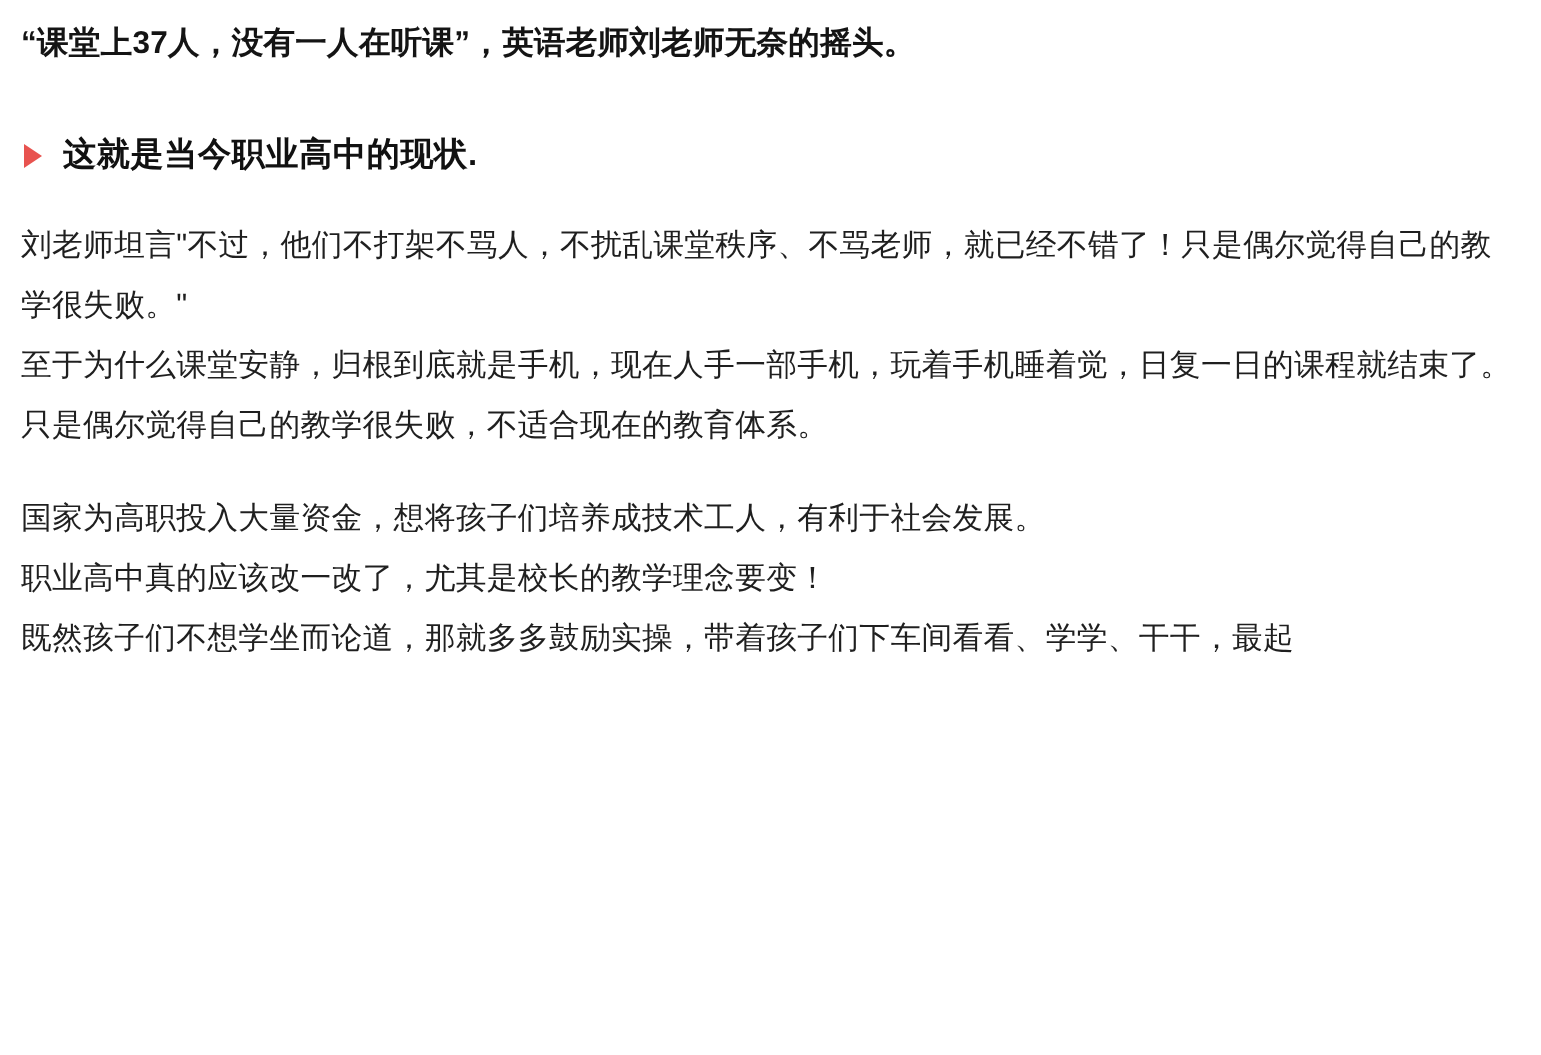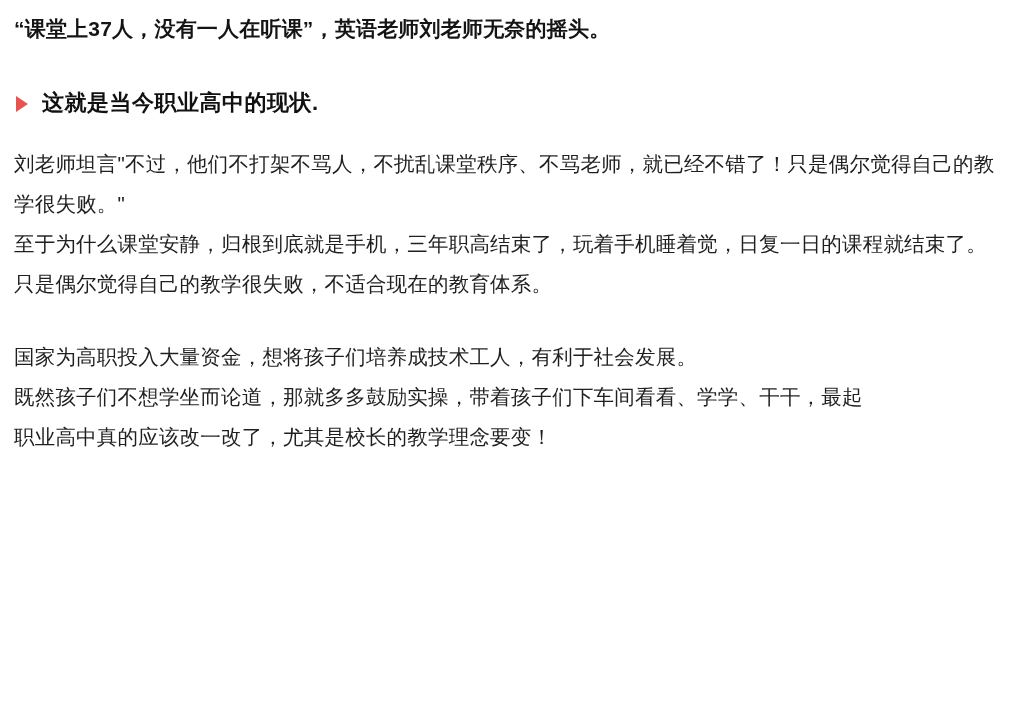--- a/index.html
+++ b/index.html
@@ -57,45 +57,45 @@
   .heading-text {
     font-size: 22px;
     font-weight: bold;
     color: #111111;
     letter-spacing: 0.5px;
   }
   .block {
     margin-top: 26px;
   }
   .block.tight {
-    margin-top: 11px;
+    margin-top: 0;
   }
   .gap {
     height: 22px;
   }
 </style>
 </head>
 <body>
 
 <div class="page">
 
   <p class="para lead">“课堂上37人，没有一人在听课”，英语老师刘老师无奈的摇头。</p>
 
   <div class="heading-row">
     <span class="bullet-triangle"></span>
     <span class="heading-text">这就是当今职业高中的现状.</span>
   </div>
 
   <div class="block">
     <p class="para">刘老师坦言"不过，他们不打架不骂人，不扰乱课堂秩序、不骂老师，就已经不错了！只是偶尔觉得自己的教学很失败。"</p>
-    <p class="para">至于为什么课堂安静，归根到底就是手机，三年职高结束了，玩着手机睡着觉，日复一日的课程就结束了。</p>
+    <p class="para">至于为什么课堂安静，归根到底就是手机，现在人手一部手机，玩着手机睡着觉，日复一日的课程就结束了。</p>
     <p class="para">只是偶尔觉得自己的教学很失败，不适合现在的教育体系。</p>
   </div>
 
   <div class="gap"></div>
 
   <div class="block tight">
     <p class="para">国家为高职投入大量资金，想将孩子们培养成技术工人，有利于社会发展。</p>
+    <p class="para">职业高中真的应该改一改了，尤其是校长的教学理念要变！</p>
     <p class="para">既然孩子们不想学坐而论道，那就多多鼓励实操，带着孩子们下车间看看、学学、干干，最起</p>
-    <p class="para">职业高中真的应该改一改了，尤其是校长的教学理念要变！</p>
   </div>
 
 </div>
 
 </body></html>

